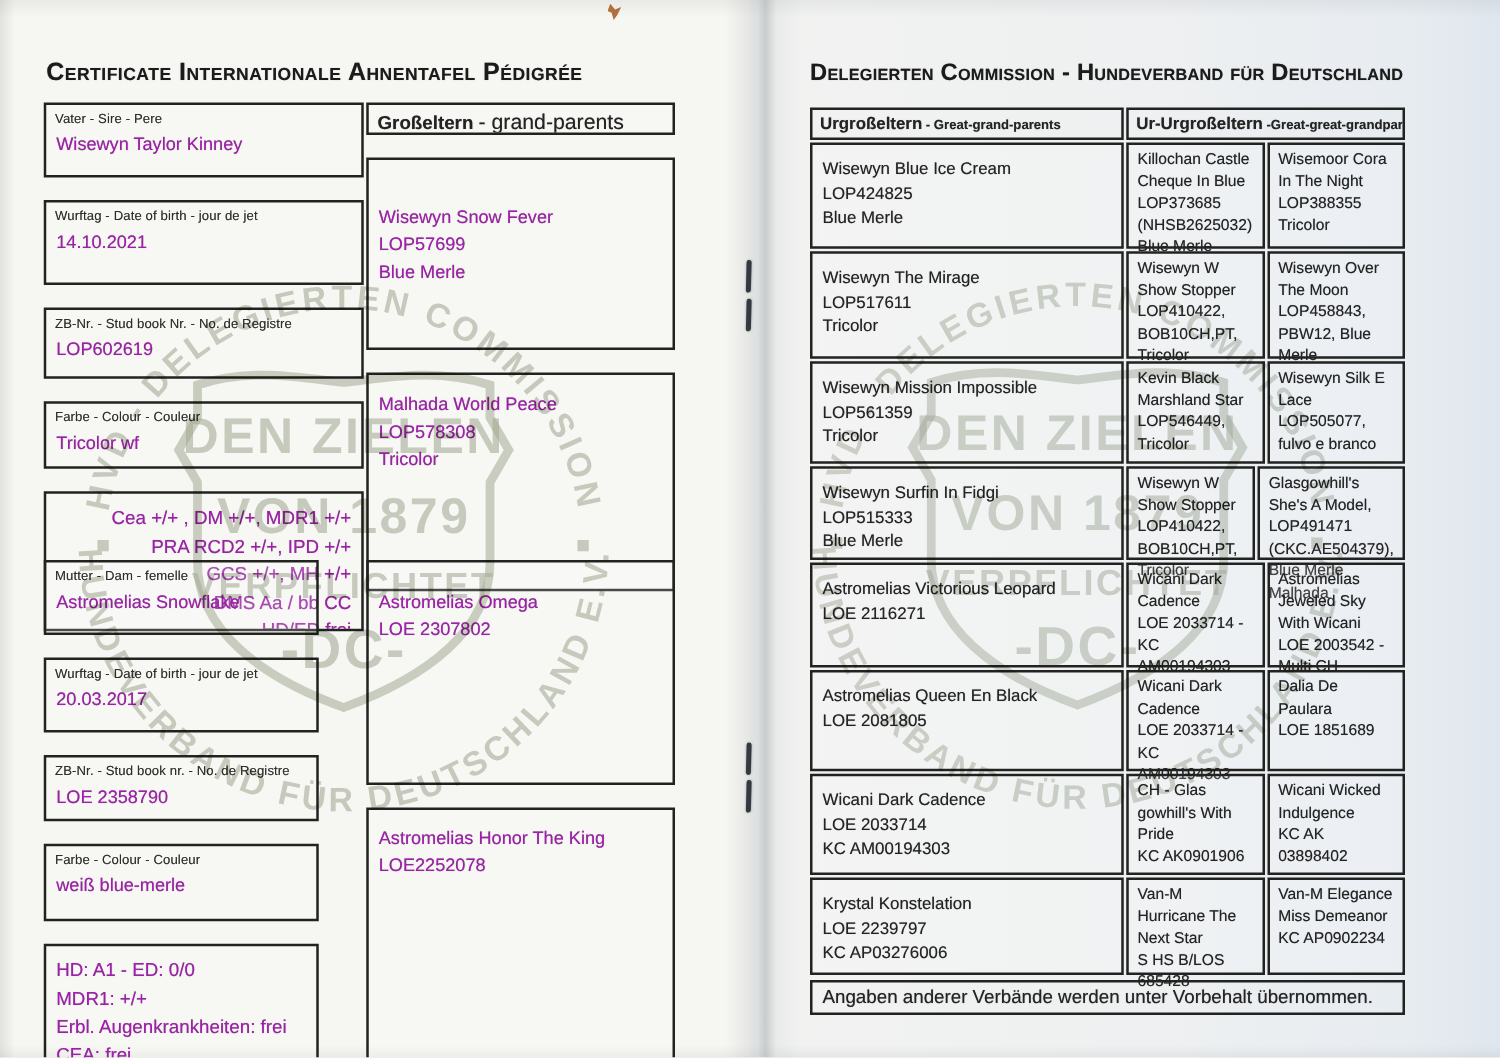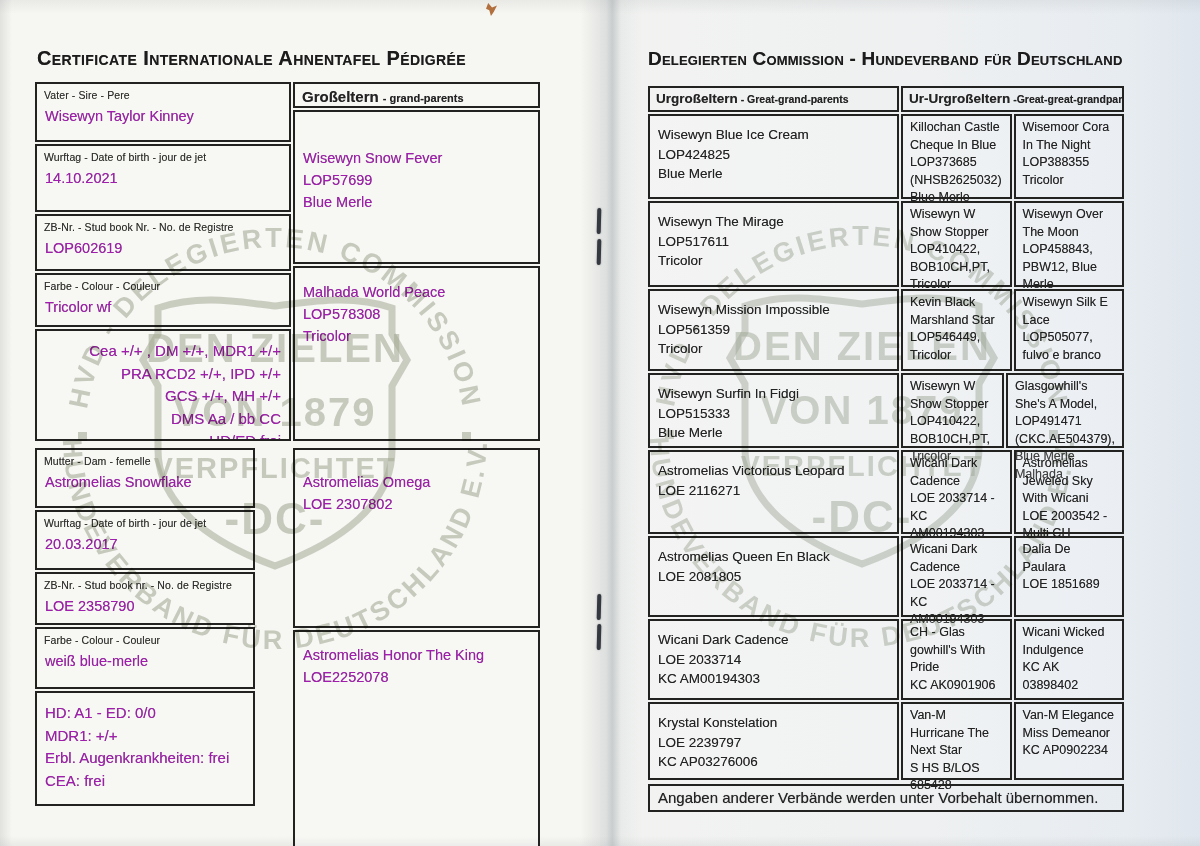--- a/index.html
+++ b/index.html
@@ -24,29 +24,29 @@
   .staple { position:absolute; left:597px; width:4px; background:#343840; border-radius:2px; z-index:7;
     transform:rotate(1.5deg); box-shadow:0 0 2px rgba(0,0,0,0.35);}
   .speck { position:absolute; left:486px; top:3px; width:11px; height:13px; z-index:7;
     background:#b2703f; clip-path:polygon(20% 0, 55% 35%, 100% 20%, 70% 70%, 45% 100%, 30% 55%, 0 45%);}
   
   .title { position:absolute; font-variant:small-caps; font-weight:bold; color:#1b1b1b;
     white-space:nowrap; z-index:2; text-shadow:0 0 0.6px rgba(30,30,30,0.55); }
   .title-left { left:37px; top:47px; font-size:20px; letter-spacing:0.4px; }
   .title-right { left:648px; top:48px; font-size:19px; letter-spacing:0.2px; }
   
-  .col { position:absolute; display:flex; flex-direction:column; gap:2px; z-index:2; }
+  .col { position:absolute; display:flex; flex-direction:column; gap:18px; z-index:2; }
   .box { border:2px solid #222220; box-sizing:border-box; background:rgba(255,255,255,0.18); overflow:hidden; }
   .label { font-size:10.5px; color:#2e2e2c; padding:5px 7px 0 7px; letter-spacing:0.1px;
     text-shadow:0 0 0.5px rgba(40,40,40,0.5); }
   .value { font-size:14.5px; color:#a21caf; padding:5px 8px 2px 8px; white-space:pre-line;
     line-height:1.5; text-shadow:0 0 0.6px rgba(40,40,40,0.55); }
   .value.big-block { padding-top:9px; font-size:15px; }
   .gp-header { font-size:15px; font-weight:bold; padding:4px 7px; text-shadow:0 0 0.6px rgba(40,40,40,0.5);}
-  .gp-header .sub { font-weight:bold; font-size:11px; }
+  .gp-header .sub { font-weight:normal; font-size:17px; }
   .pt34 { padding-top:36px; } .pt14 { padding-top:14px; } .pt20 { padding-top:22px; } .pt12 { padding-top:13px; }
   
   .rtable { position:absolute; left:648px; top:86px; display:grid; z-index:2;
     grid-template-columns:251px 223px; column-gap:2px;
     grid-template-rows:26px 85px 86px 82px 75px 84px 81px 81px 78px; row-gap:2px; }
   .rhead { border:2px solid #222220; box-sizing:border-box; padding:3px 6px; font-size:13.5px; font-weight:bold;
     white-space:nowrap; overflow:hidden; text-shadow:0 0 0.6px rgba(40,40,40,0.5);}
   .rhead .sub { font-weight:bold; font-size:10.5px; }
   .ggp-cell { border:2px solid #222220; box-sizing:border-box; font-size:13.5px; padding:9px 8px 2px 8px;
     white-space:pre-line; line-height:1.45; text-shadow:0 0 0.6px rgba(40,40,40,0.55); background:rgba(255,255,255,0.14);}

